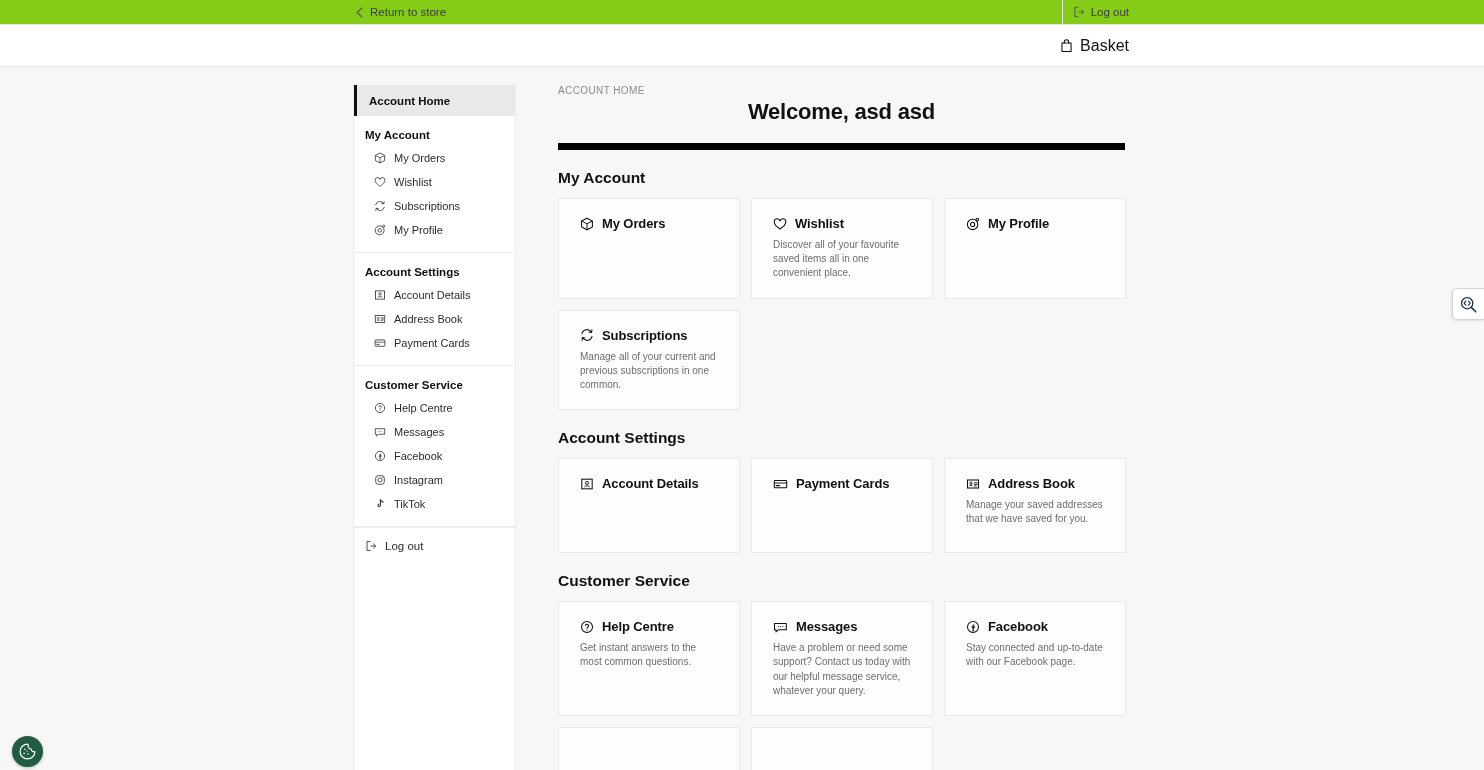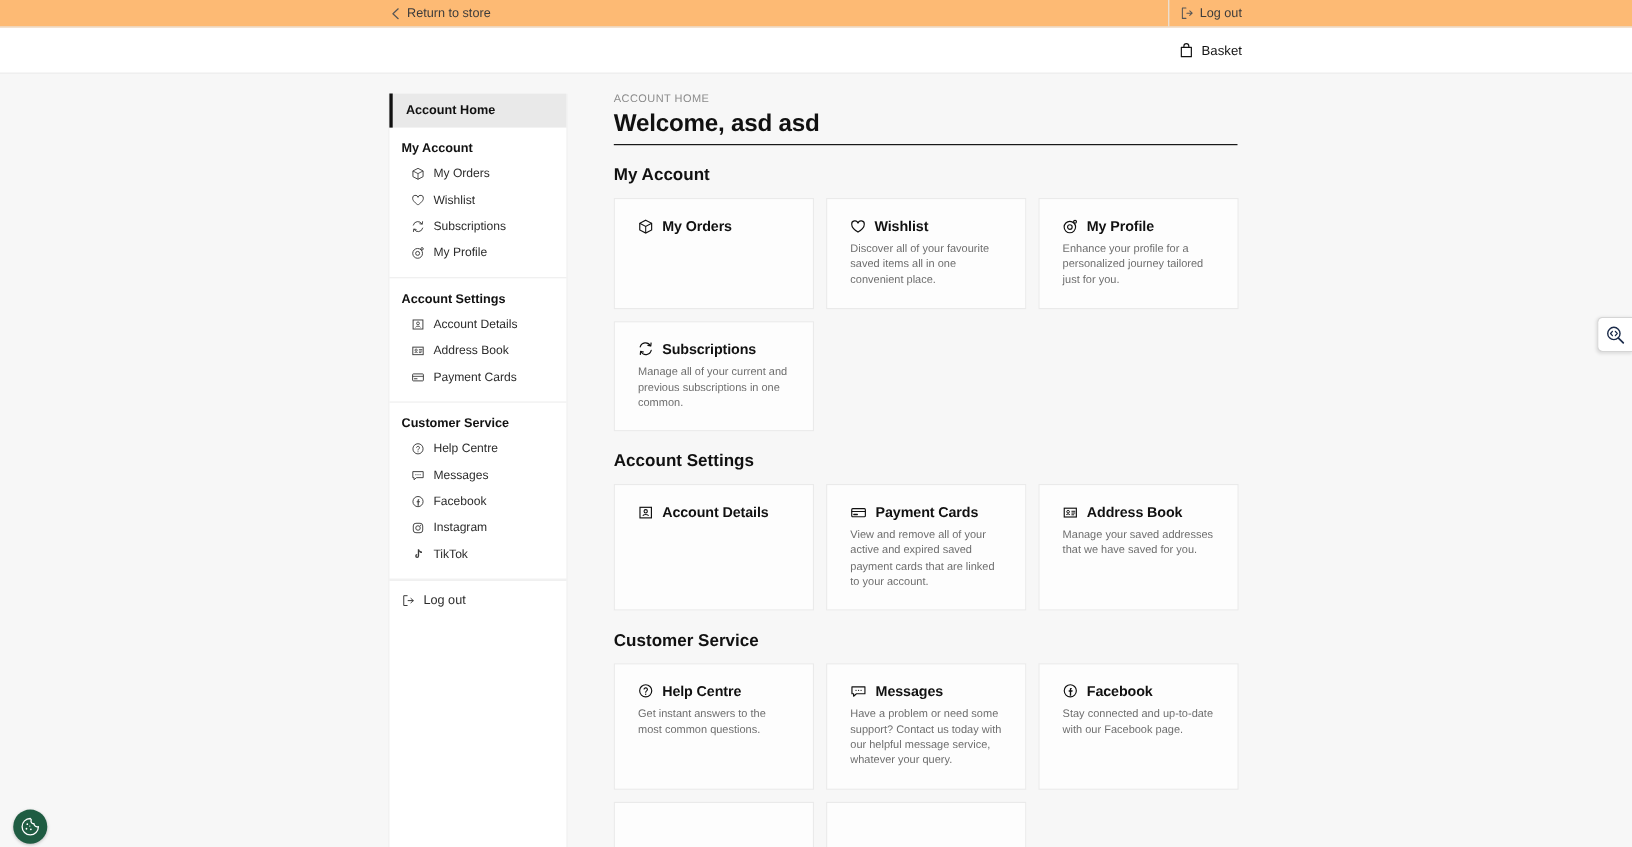--- a/index.html
+++ b/index.html
@@ -7,21 +7,21 @@
     width: 1484px; height: 770px;
     font-family: "Liberation Sans", sans-serif;
     background: #f7f7f7;
     overflow: hidden;
     color: #111;
   }
 
   
   .topbar {
     height: 25px;
-    background: #fdba74;
+    background: #84cc16;
     border-bottom: 1px solid #e8e8e8;
     display: flex;
     align-items: flex-end;
     position: relative;
   }
   .topbar-inner {
     width: 1484px;
     padding: 0 355px;
     display: flex;
     align-items: center;
@@ -58,21 +58,21 @@
     width: 1484px;
     padding: 0 355px;
     display: flex;
     align-items: center;
     justify-content: flex-end;
   }
   .basket-link {
     display: flex;
     align-items: center;
     gap: 7px;
-    font-size: 12px;
+    font-size: 16px;
     color: #111;
     cursor: pointer;
   }
 
   
   .page {
     display: flex;
     padding-top: 18px;
     padding-left: 353px;
     gap: 42px;
@@ -141,22 +141,23 @@
     letter-spacing: 0.4px;
     color: #8a8a8a;
     text-transform: uppercase;
     margin-bottom: 3px;
   }
   .welcome {
     font-size: 22px;
     font-weight: bold;
     letter-spacing: -0.2px;
     color: #111;
-    padding-bottom: 6px;
-    border-bottom: 1px solid #000000;
+    padding-bottom: 18px;
+    border-bottom: 7px solid #000000;
+    text-align: center;
   }
   .section-title {
     font-size: 15.5px;
     font-weight: bold;
     color: #111;
     margin: 19px 0 11px 0;
   }
   .card-grid {
     display: grid;
     grid-template-columns: repeat(3, 182px);
@@ -454,21 +455,20 @@
         <div class="card-head">
           <span class="ico">
             <svg width="14" height="14" viewBox="0 0 14 14">
               <circle cx="6.6" cy="7.4" r="5.2" fill="none" stroke="#111" stroke-width="1.05"></circle>
               <circle cx="6.6" cy="7.4" r="2.1" fill="none" stroke="#111" stroke-width="1.05"></circle>
               <circle cx="11.3" cy="2.6" r="1.3" fill="none" stroke="#111" stroke-width="1.05"></circle>
             </svg>
           </span>
           <span class="card-title">My Profile</span>
         </div>
-        <div class="card-desc">Enhance your profile for a personalized journey tailored just for you.</div>
       </div>
 
       <div class="card">
         <div class="card-head">
           <span class="ico">
             <svg width="14" height="14" viewBox="0 0 14 14">
               <path d="M2 5.4 A5 5 0 0 1 11.2 4.2" fill="none" stroke="#111" stroke-width="1.1" stroke-linecap="round"></path>
               <path d="M12 8.6 A5 5 0 0 1 2.8 9.8" fill="none" stroke="#111" stroke-width="1.1" stroke-linecap="round"></path>
               <path d="M11.9 1.8 L11.6 4.5 L9 4" fill="none" stroke="#111" stroke-width="1.1" stroke-linecap="round" stroke-linejoin="round"></path>
               <path d="M2.1 12.2 L2.4 9.5 L5 10" fill="none" stroke="#111" stroke-width="1.1" stroke-linecap="round" stroke-linejoin="round"></path>
@@ -500,21 +500,20 @@
         <div class="card-head">
           <span class="ico">
             <svg width="15" height="14" viewBox="0 0 15 14">
               <rect x="1.3" y="3.4" width="12.4" height="7.4" rx="0.9" fill="none" stroke="#111" stroke-width="1.05"></rect>
               <path d="M1.3 6 H13.7" stroke="#111" stroke-width="0.95"></path>
               <path d="M3.2 8.7 H6.4" stroke="#111" stroke-width="1.2" stroke-linecap="round"></path>
             </svg>
           </span>
           <span class="card-title">Payment Cards</span>
         </div>
-        <div class="card-desc">View and remove all of your active and expired saved payment cards that are linked to your account.</div>
       </div>
 
       <div class="card">
         <div class="card-head">
           <span class="ico">
             <svg width="14" height="14" viewBox="0 0 14 14">
               <rect x="1.5" y="3" width="11" height="8" fill="none" stroke="#111" stroke-width="1.05"></rect>
               <circle cx="5" cy="6.2" r="1.2" fill="none" stroke="#111" stroke-width="0.9"></circle>
               <path d="M3.3 9.2 C3.7 7.9 6.3 7.9 6.7 9.2" fill="none" stroke="#111" stroke-width="0.9"></path>
               <path d="M8.4 5.8 H11.2 M8.4 7.4 H11.2 M8.4 9 H10.2" stroke="#111" stroke-width="0.9" stroke-linecap="round"></path>

